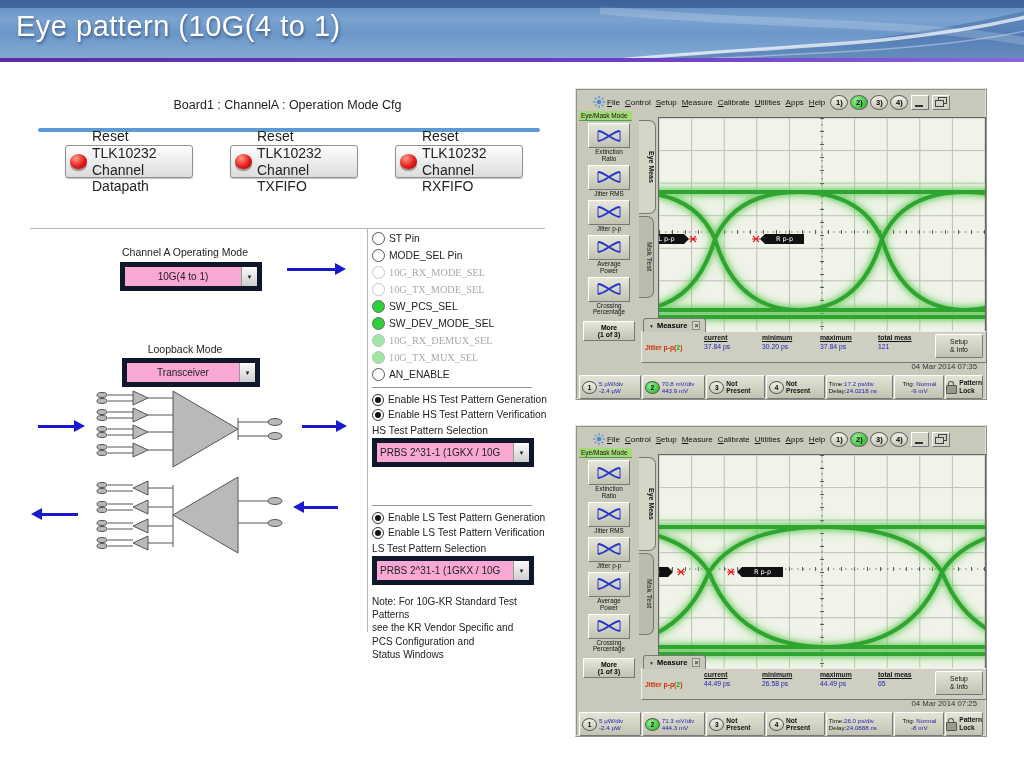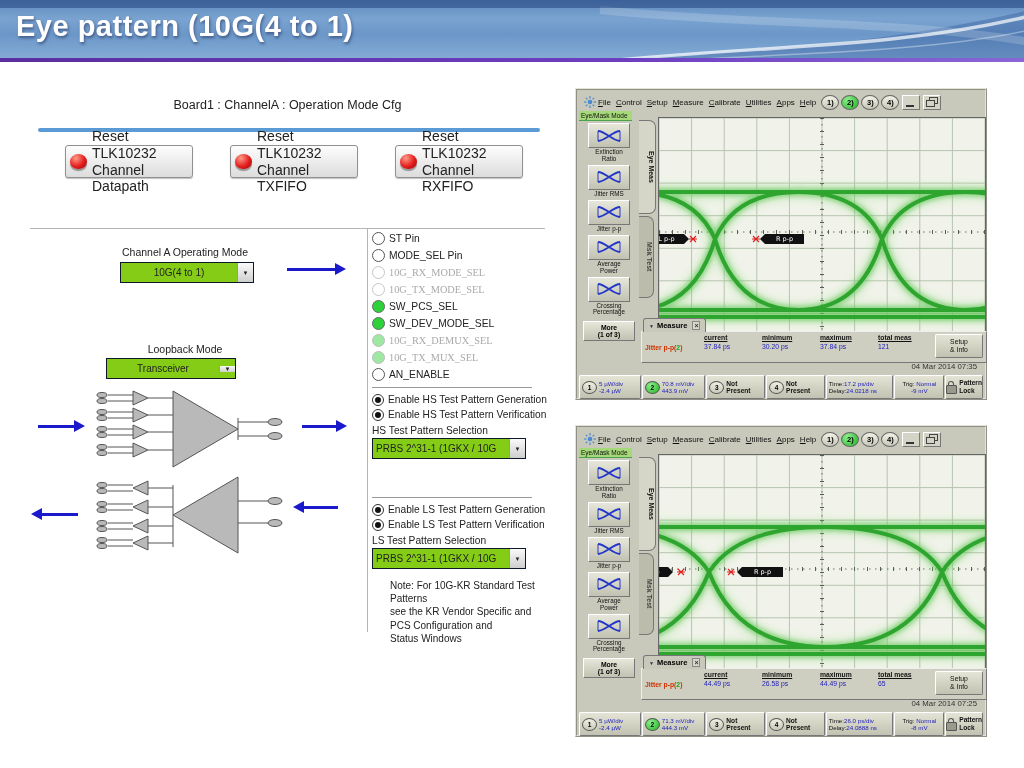--- a/index.html
+++ b/index.html
@@ -3,41 +3,41 @@
 <meta charset="utf-8">
 <style>
   html,body{margin:0;padding:0;background:#888;}
   .slide{position:relative;width:1024px;height:768px;background:#fff;overflow:hidden;
          font-family:"Liberation Sans","DejaVu Sans",sans-serif;}
 
   
   .title-bar{position:absolute;left:0;top:0;width:1024px;height:62px;
     background:linear-gradient(180deg,#5d88bd 0%,#7aa3d0 30%,#6b97c8 55%,#87aed6 100%);overflow:hidden;}
   .title-bar svg{position:absolute;left:0;top:0;}
-  .title-text{position:absolute;left:16px;top:10px;font-size:29px;font-weight:bold;color:#fff;
+  .title-text{position:absolute;left:16px;top:10px;font-size:29px;font-weight:normal;color:#fff;
     text-shadow:1px 2px 3px rgba(30,40,80,.55);letter-spacing:.5px;}
   .title-rule{position:absolute;left:0;top:58px;width:1024px;height:4px;
     background:linear-gradient(90deg,#5b2da0,#6d3ec0 60%,#8a66d8);}
 
   
   .config-panel{position:absolute;left:30px;top:90px;width:515px;height:555px;font-size:10.5px;color:#222;}
   .cfg-header{position:absolute;left:0;top:8px;width:100%;text-align:center;font-size:12.5px;color:#222;}
   .blue-rule{position:absolute;left:8px;top:38px;width:502px;height:4px;background:#5b9bd5;border-radius:2px;}
   .reset-btn{position:absolute;top:55px;width:128px;height:33px;display:flex;align-items:center;gap:5px;
     background:linear-gradient(#fdfdfd,#dcdcdc);border:1px solid #909090;border-radius:3px;
     box-shadow:0 1px 1px rgba(0,0,0,.25);padding:0 4px;cursor:pointer;}
   .reset-icon{width:17px;height:15px;border-radius:50% 50% 46% 46%;flex:0 0 auto;
     background:radial-gradient(circle at 35% 28%,#ff9a86,#e31d1d 55%,#9d0d0d 95%);
     box-shadow:0 2px 1px rgba(0,0,0,.35);}
   .reset-txt{font-size:14px;line-height:1.2;color:#222;text-align:left;}
   .h-rule{position:absolute;left:0;top:138px;width:515px;border-top:1px solid #b5b5b5;}
   .v-rule{position:absolute;left:337px;top:138px;height:404px;border-left:1px solid #b5b5b5;}
 
   .fld-label{position:absolute;left:55px;width:200px;text-align:center;font-size:10.5px;}
-  .dd{position:absolute;display:flex;height:19px;background:#84cc16;border:1px solid #0f172a;font-size:10px;align-items:stretch;}
+  .dd{position:absolute;display:flex;height:19px;background:#f9a8d4;border:5px solid #0f172a;font-size:10px;align-items:stretch;}
   .dd .txt{flex:1;display:flex;align-items:center;justify-content:center;overflow:hidden;white-space:nowrap;padding:0 3px;}
   .dd .txt.lft{justify-content:flex-start;}
   .dd .arr{width:15px;border-left:1px solid #999;background:linear-gradient(#fafafa,#cfcfcf);
     display:flex;align-items:center;justify-content:center;font-size:6px;color:#222;cursor:pointer;}
 
   .barrow{position:absolute;height:3px;background:#1a1acc;}
   .barrow.r::after{content:"";position:absolute;right:-11px;top:-5px;
     border-left:11px solid #1a1acc;border-top:6.5px solid transparent;border-bottom:6.5px solid transparent;}
   .barrow.l::before{content:"";position:absolute;left:-11px;top:-5px;
     border-right:11px solid #1a1acc;border-top:6.5px solid transparent;border-bottom:6.5px solid transparent;}
@@ -49,27 +49,27 @@
   .rcirc.r-on.dis{background:#9fe8a4;border-color:#bdbdbd;}
   .rcirc.r-off.dis{border-color:#c6c6c6;}
   .r-row .lbl{font-size:10.3px;white-space:nowrap;}
   .r-row .lbl.dis{color:#a9a9a9;font-family:Liberation Serif, serif;}
   .sec-rule{border:none;border-top:1px solid #999;width:160px;margin:4px 0 4px 0;}
   .t-row{display:flex;align-items:center;gap:4px;height:15px;font-size:10.2px;white-space:nowrap;}
   .dradio{width:10px;height:10px;border-radius:50%;border:1px solid #333;background:#fff;position:relative;flex:0 0 auto;}
   .dradio::after{content:"";position:absolute;inset:2px;border-radius:50%;background:#111;}
   .sel-label{font-size:10.2px;margin:3px 0 2px 0;}
   .dd.inline{position:relative;width:152px;margin-bottom:4px;}
-  .note{font-size:10px;line-height:1.32;white-space:pre-line;margin-top:10px;color:#222;margin-left:18px;}
+  .note{font-size:10px;line-height:1.32;white-space:pre-line;margin-top:10px;color:#222;}
 
   .diagram{position:absolute;left:0;top:295px;}
 
   
   .scope{position:absolute;width:412px;height:312px;background:#c9c9bb;border:2px ridge #e4e4d6;box-sizing:border-box;}
-  .sc-menubar{position:absolute;left:5px;top:3px;width:404px;height:18px;display:flex;align-items:center;
+  .sc-menubar{position:absolute;left:14px;top:3px;width:404px;height:18px;display:flex;align-items:center;
     white-space:nowrap;overflow:hidden;}
   .sun-icon{flex:0 0 auto;margin:0 2px;}
   .sc-menu{display:flex;gap:5px;font-size:8px;color:#111;}
   .sc-menu .mi{cursor:pointer;}
   .sc-chbtns{display:flex;gap:2px;margin-left:5px;}
   .chbtn{width:16px;height:13px;border-radius:50%;border:1px solid #666;font-size:7.5px;font-weight:bold;
     display:flex;align-items:center;justify-content:center;background:linear-gradient(#f2f2e6,#c6c6b8);cursor:pointer;}
   .chbtn.act{background:radial-gradient(circle at 35% 30%,#8fee8f,#1fb41f);}
   .win-min,.win-restore{width:16px;height:13px;border:1px solid;border-color:#fff #777 #777 #fff;
     background:#d4d4c6;position:relative;margin-left:3px;cursor:pointer;flex:0 0 auto;}
@@ -168,21 +168,21 @@
     <div class="v-rule"></div>
 
     <div class="fld-label" style="top:156px;">Channel A Operating Mode</div>
     <div class="dd" style="left:90px;top:172px;width:132px;">
       <span class="txt">10G(4 to 1)</span>
       <span class="arr">▼</span>
     </div>
     <div class="barrow r" style="left:257px;top:178px;width:48px;"></div>
 
     <div class="fld-label" style="top:253px;">Loopback Mode</div>
-    <div class="dd" style="left:76px;top:268px;width:128px;align-items:center;">
+    <div class="dd" style="left:92px;top:268px;width:128px;">
       <span class="txt">Transceiver</span>
       <span class="arr">▼</span>
     </div>
 
     <svg class="diagram" width="335" height="200" viewBox="0 0 335 200">
       <g stroke="#555" stroke-width="1" fill="#b9b9b9">
         <g id="mux-in">
             <ellipse cx="72" cy="10" rx="5" ry="2.5"></ellipse>
             <ellipse cx="72" cy="16" rx="5" ry="2.5"></ellipse>
             <line x1="78" y1="10" x2="103" y2="10" fill="none"></line>

